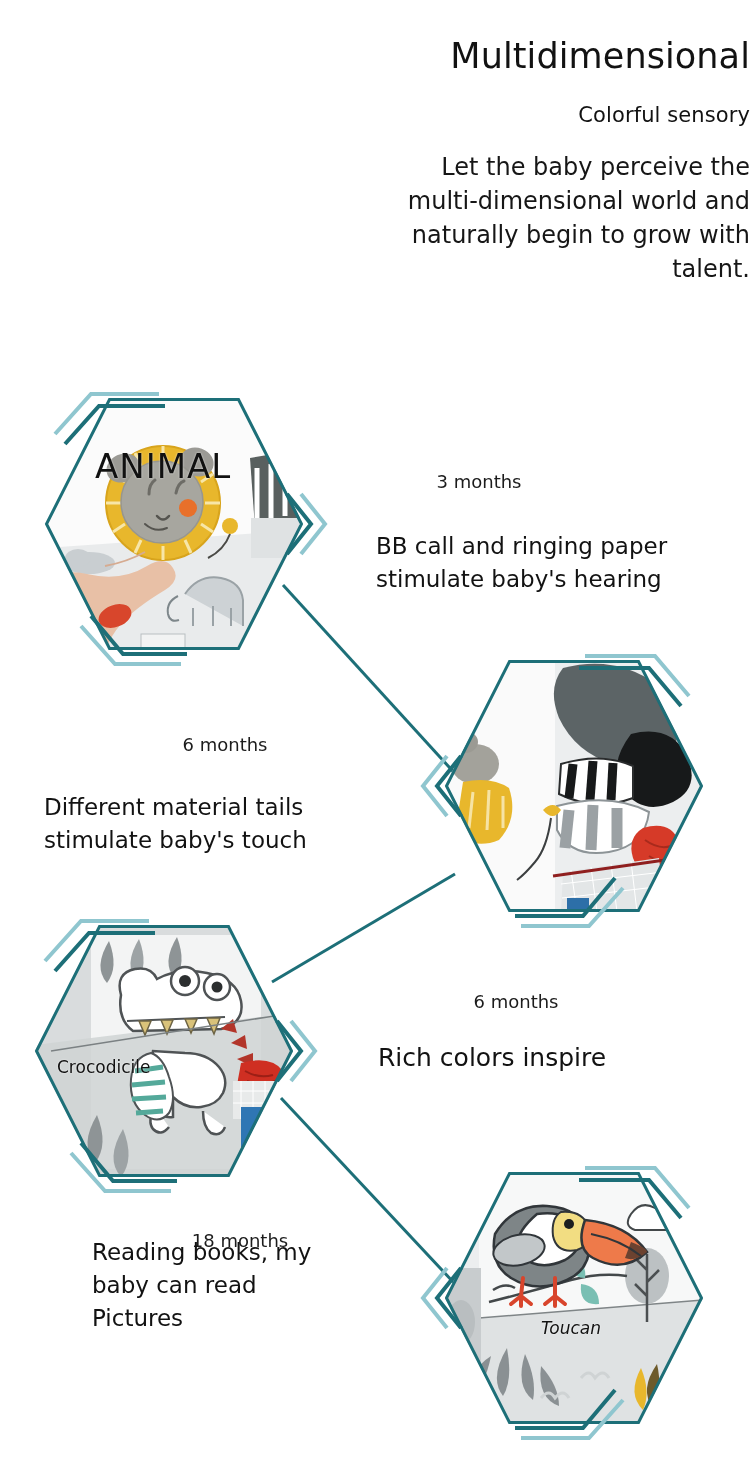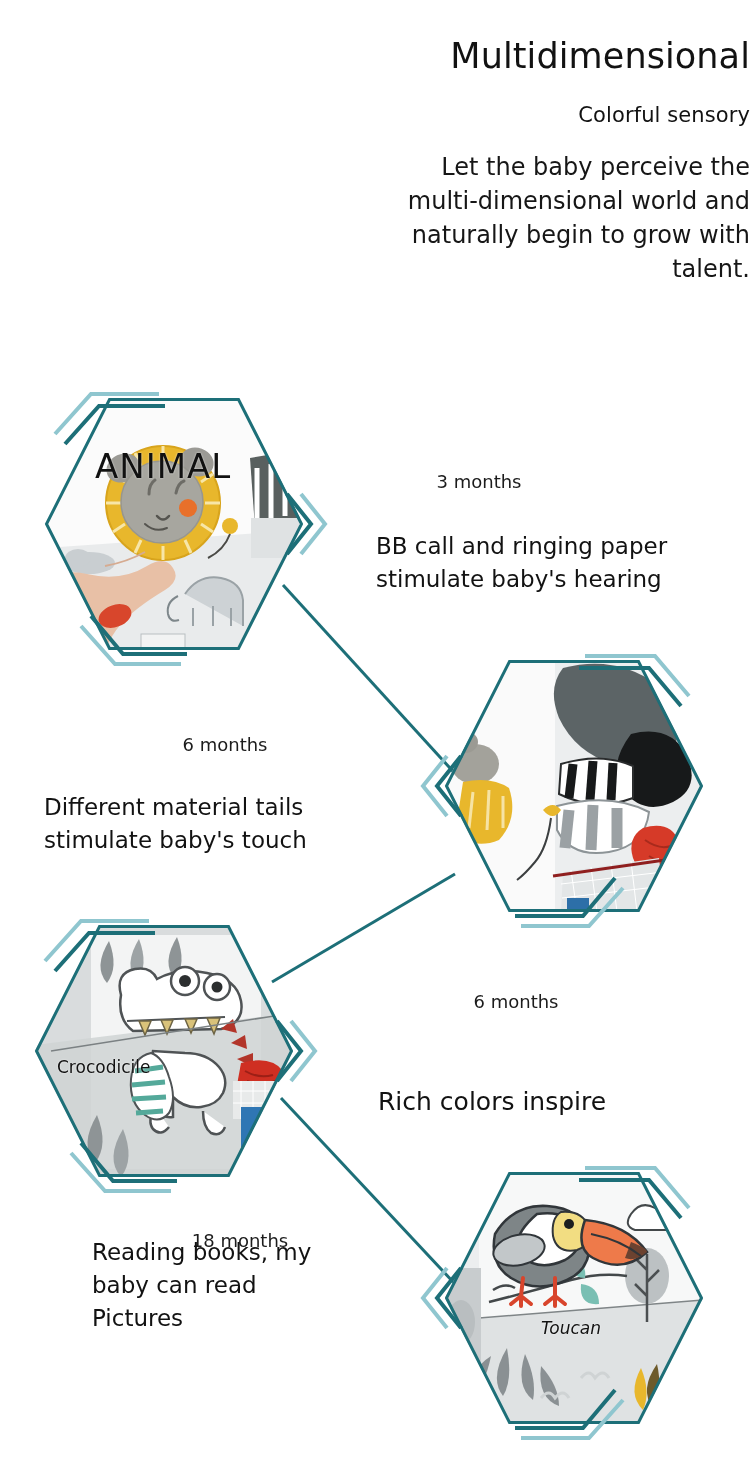--- a/index.html
+++ b/index.html
@@ -387,21 +387,21 @@
     <div>stimulate baby's hearing</div>
   </div>
 
   <div class="agetag p2-age">6 months</div>
   <div class="blurb p2-txt">
     <div>Different material tails</div>
     <div>stimulate baby's touch</div>
   </div>
 
   <div class="agetag p3-age">6 months</div>
-  <div class="blurb p3-txt" style="font-size:25px;line-height:36px;margin-top:44px;">
+  <div class="blurb p3-txt" style="font-size:25px;line-height:36px;">
     <div>Rich colors inspire</div>
   </div>
 
   <div class="agetag p4-age">18 months</div>
   <div class="blurb p4-txt">
     <div>Reading books, my</div>
     <div>baby can read</div>
     <div>Pictures</div>
   </div>
 

